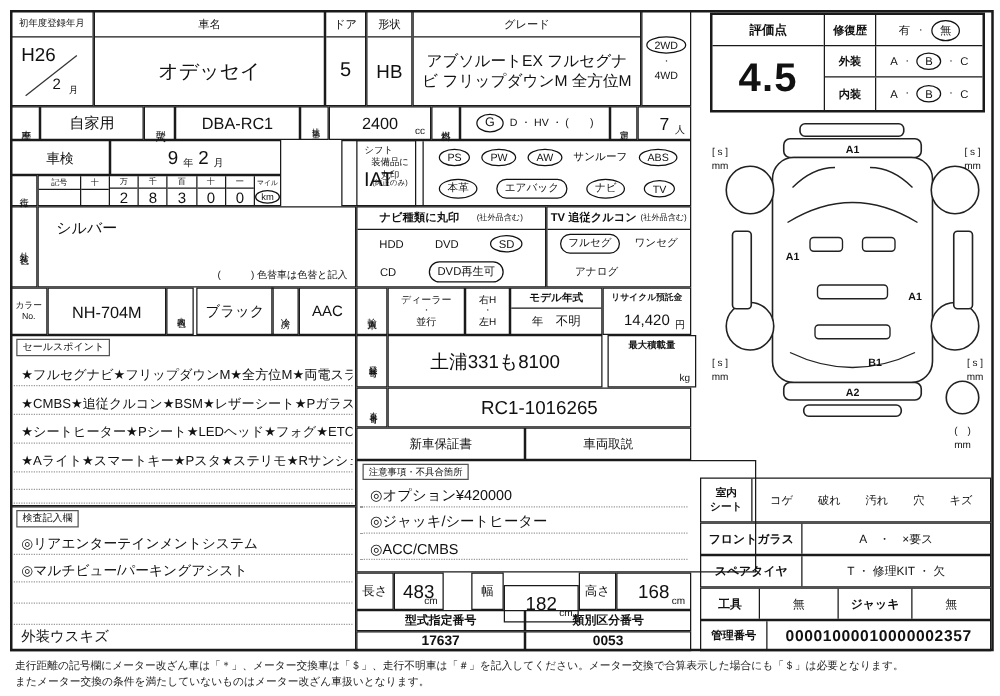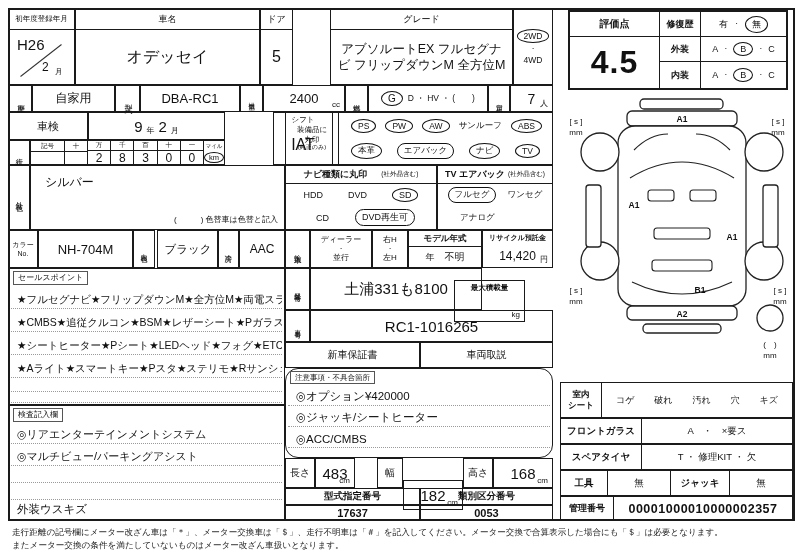--- a/index.html
+++ b/index.html
@@ -37,20 +37,24 @@
     </div>
   </div>
   <div class="a b col" style="left:75px;top:8px;width:185px;height:77px;">
     <div class="hdr" style="height:20px;font-size:9px;">車名</div>
     <div class="c" style="flex:1;font-size:16px;">オデッセイ</div>
   </div>
   <div class="a b col" style="left:260px;top:8px;width:33px;height:77px;">
     <div class="hdr" style="height:20px;font-size:9px;">ドア</div>
     <div class="c" style="flex:1;font-size:16px;">5</div>
   </div>
+  <div class="a b col" style="left:293px;top:8px;width:37px;height:77px;">
+    <div class="hdr" style="height:20px;font-size:9px;">形状</div>
+    <div class="c" style="flex:1;font-size:15px;">HB</div>
+  </div>
   <div class="a b col" style="left:330px;top:8px;width:183px;height:77px;">
     <div class="hdr" style="height:20px;font-size:9px;">グレード</div>
     <div class="c" style="flex:1;font-size:12.5px;padding:1px 6px;line-height:1.3;">アブソルートEX フルセグナビ フリップダウンM 全方位M</div>
   </div>
   <div class="a b col c" style="left:513px;top:8px;width:40px;height:77px;gap:1px;">
     <span class="circ" style="font-size:8.5px;">2WD</span>
     <span style="font-size:7px;">・</span>
     <span style="font-size:8.5px;">4WD</span>
   </div>
 
@@ -169,27 +173,27 @@
     <div class="hdr" style="height:17px;gap:14px;">
       <span style="font-size:9px;font-weight:bold;">ナビ種類に丸印</span>
       <span style="font-size:6.5px;">(社外品含む)</span>
     </div>
     <div style="flex:1;display:flex;align-items:center;justify-content:space-around;padding:0 5px;">
       <span style="font-size:9px;">HDD</span>
       <span style="font-size:9px;">DVD</span>
       <span class="circ" style="font-size:9px;">SD</span>
     </div>
     <div style="flex:1;display:flex;align-items:center;gap:26px;padding-left:18px;">
-      <span style="font-size:9px;margin-left:12px;">CD</span>
+      <span style="font-size:9px;">CD</span>
       <span class="circ" style="font-size:9px;border-radius:16px;">DVD再生可</span>
     </div>
   </div>
   <div class="a b col" style="left:437px;top:165px;width:116px;height:65px;">
     <div class="hdr" style="height:17px;gap:3px;">
-      <span style="font-size:9px;font-weight:bold;">TV エアバック</span>
+      <span style="font-size:9px;font-weight:bold;">TV 追従クルコン</span>
       <span style="font-size:6.5px;">(社外品含む)</span>
     </div>
     <div style="flex:1;display:flex;align-items:center;justify-content:space-around;padding:0 4px;">
       <span class="circ" style="font-size:8.5px;border-radius:16px;">フルセグ</span>
       <span style="font-size:8.5px;">ワンセグ</span>
     </div>
     <div style="flex:1;display:flex;align-items:center;padding-left:22px;">
       <span style="font-size:8.5px;">アナログ</span>
     </div>
   </div>
@@ -233,45 +237,45 @@
     <div class="c" style="flex:1;position:relative;font-size:12px;">
       <span>14,420</span>
       <span class="unit">円</span>
     </div>
   </div>
 
   <div class="a b c" style="left:285px;top:268px;width:25px;height:42px;">
       <span class="vt" style="font-size:7px;">登録番号</span>
     </div>
   <div class="a b c" style="left:310px;top:268px;width:172px;height:42px;font-size:15px;">土浦331も8100</div>
-  <div class="a b" style="left:454px;top:268px;width:71px;height:42px;margin-top:12px;">
+  <div class="a b" style="left:486px;top:268px;width:71px;height:42px;">
     <div class="c" style="height:13px;font-size:7.5px;font-weight:bold;">最大積載量</div>
     <span class="unit">kg</span>
   </div>
   <div class="a b c" style="left:285px;top:310px;width:25px;height:32px;">
       <span class="vt" style="font-size:6.5px;">車台番号</span>
     </div>
   <div class="a b c" style="left:310px;top:310px;width:243px;height:32px;font-size:15px;">RC1-1016265</div>
   <div class="a b c" style="left:285px;top:342px;width:135px;height:26px;font-size:10px;">新車保証書</div>
   <div class="a b c" style="left:420px;top:342px;width:133px;height:26px;font-size:10px;">車両取説</div>
 
-  <div class="a b" style="left:285px;top:368px;width:268px;height:90px;border-radius:13px;">
+  <div class="a b" style="left:285px;top:368px;width:320px;height:90px;">
     <span class="tab" style="position:absolute;left:4px;top:2px;font-size:7.5px;">注意事項・不具合箇所</span>
     <div class="a notearea dotl" style="left:2px;top:16px;width:262px;height:21px;">◎オプション¥420000</div>
     <div class="a notearea dotl" style="left:2px;top:37px;width:262px;height:21px;">◎ジャッキ/シートヒーター</div>
     <div class="a notearea dotl" style="left:2px;top:58px;width:262px;height:21px;">◎ACC/CMBS</div>
   </div>
 
   <div class="a b c" style="left:285px;top:458px;width:30px;height:30px;font-size:10px;">長さ</div>
   <div class="a b c" style="left:315px;top:458px;width:40px;height:30px;font-size:15px;">
     <span>483</span>
     <span class="unit">cm</span>
   </div>
   <div class="a b c" style="left:377px;top:458px;width:26px;height:30px;font-size:10px;">幅</div>
-  <div class="a b c" style="left:403px;top:480px;width:60px;height:30px;font-size:15px;">
+  <div class="a b c" style="left:403px;top:468px;width:60px;height:30px;font-size:15px;">
     <span>182</span>
     <span class="unit">cm</span>
   </div>
   <div class="a b c" style="left:463px;top:458px;width:30px;height:30px;font-size:10px;">高さ</div>
   <div class="a b c" style="left:493px;top:458px;width:60px;height:30px;font-size:15px;">
     <span>168</span>
     <span class="unit">cm</span>
   </div>
 
   <div class="a b c" style="left:285px;top:488px;width:135px;height:17px;font-size:9.5px;font-weight:bold;">型式指定番号</div>

